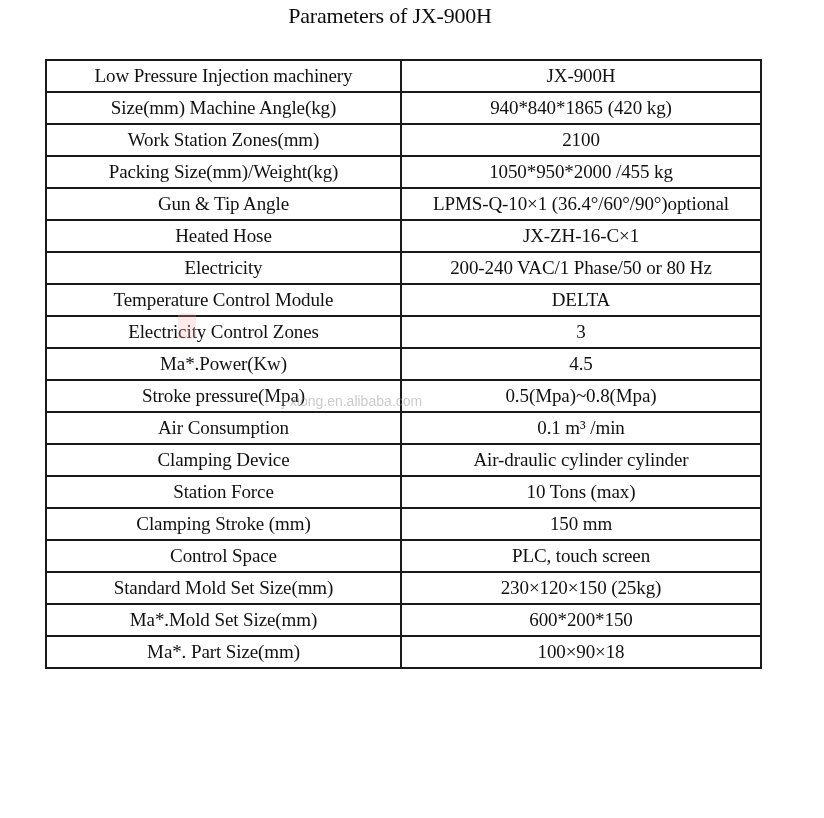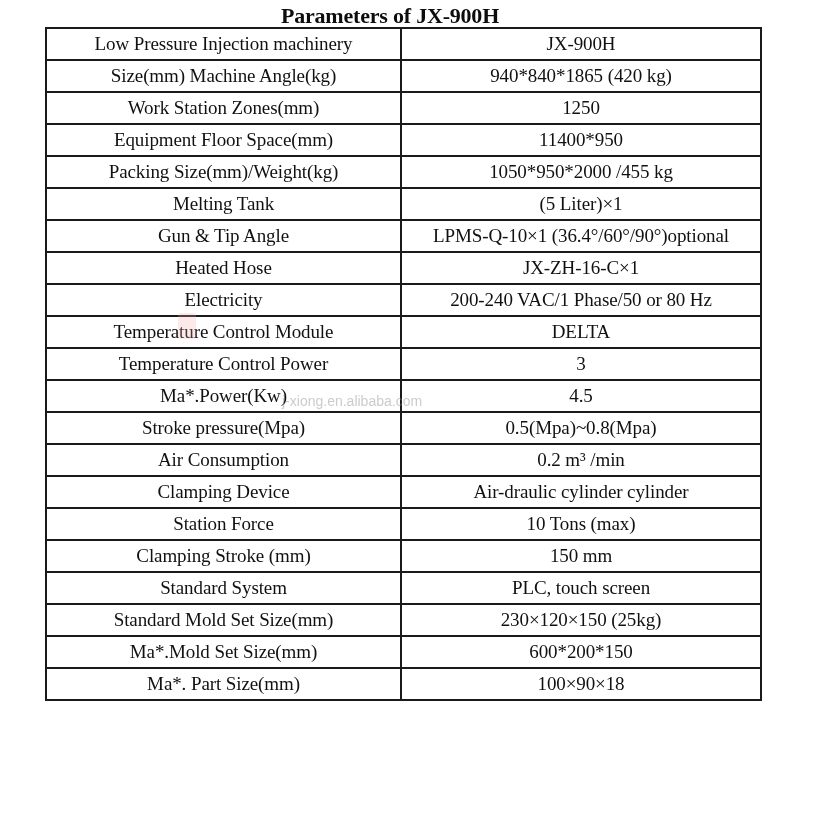--- a/index.html
+++ b/index.html
@@ -14,30 +14,30 @@
       overflow: hidden;
       font-family: "Liberation Serif", "DejaVu Serif", serif;
       color: #111111;
     }
     .title {
       position: absolute;
       left: 0;
       top: 2px;
       width: 780px;
       text-align: center;
-      font-weight: bold;
+      font-weight: normal;
       font-size: 22px;
       line-height: 28px;
       letter-spacing: -0.2px;
       color: #0d0d0d;
     }
     .spec-table {
       position: absolute;
       left: 45px;
-      top: 27px;
+      top: 59px;
       width: 715px;
       border-collapse: collapse;
       table-layout: fixed;
       border: 2px solid #701a75;
     }
     .spec-table col.c1 { width: 355px; }
     .spec-table col.c2 { width: 360px; }
     .spec-table td {
       border: 2px solid #1a1a1a;
       height: 30px;
@@ -85,80 +85,72 @@
     <tr>
         <td>Low Pressure Injection machinery</td>
         <td>JX-900H</td>
       </tr>
     <tr>
         <td>Size(mm) Machine Angle(kg)</td>
         <td>940*840*1865 (420 kg)</td>
       </tr>
     <tr>
         <td>Work Station Zones(mm)</td>
-        <td>1250</td>
-      </tr>
-    <tr>
-        <td>Equipment Floor Space(mm)</td>
-        <td>11400*950</td>
+        <td>2100</td>
       </tr>
     <tr>
         <td>Packing Size(mm)/Weight(kg)</td>
         <td>1050*950*2000 /455 kg</td>
-      </tr>
-    <tr>
-        <td>Melting Tank</td>
-        <td>(5 Liter)×1</td>
       </tr>
     <tr>
         <td>Gun &amp; Tip Angle</td>
         <td>LPMS-Q-10×1 (36.4°/60°/90°)optional</td>
       </tr>
     <tr>
         <td>Heated Hose</td>
         <td>JX-ZH-16-C×1</td>
       </tr>
     <tr>
         <td>Electricity</td>
         <td>200-240 VAC/1 Phase/50 or 80 Hz</td>
       </tr>
     <tr>
         <td>Temperature Control Module</td>
         <td>DELTA</td>
       </tr>
     <tr>
-        <td>Temperature Control Power</td>
+        <td>Electricity Control Zones</td>
         <td>3</td>
       </tr>
     <tr>
         <td>Ma*.Power(Kw)</td>
         <td>4.5</td>
       </tr>
     <tr>
         <td>Stroke pressure(Mpa)</td>
         <td>0.5(Mpa)~0.8(Mpa)</td>
       </tr>
     <tr>
         <td>Air Consumption</td>
-        <td>0.2 m³ /min</td>
+        <td>0.1 m³ /min</td>
       </tr>
     <tr>
         <td>Clamping Device</td>
         <td>Air-draulic cylinder cylinder</td>
       </tr>
     <tr>
         <td>Station Force</td>
         <td>10 Tons (max)</td>
       </tr>
     <tr>
         <td>Clamping Stroke (mm)</td>
         <td>150 mm</td>
       </tr>
     <tr>
-        <td>Standard System</td>
+        <td>Control Space</td>
         <td>PLC, touch screen</td>
       </tr>
     <tr>
         <td>Standard Mold Set Size(mm)</td>
         <td>230×120×150 (25kg)</td>
       </tr>
     <tr>
         <td>Ma*.Mold Set Size(mm)</td>
         <td>600*200*150</td>
       </tr>

